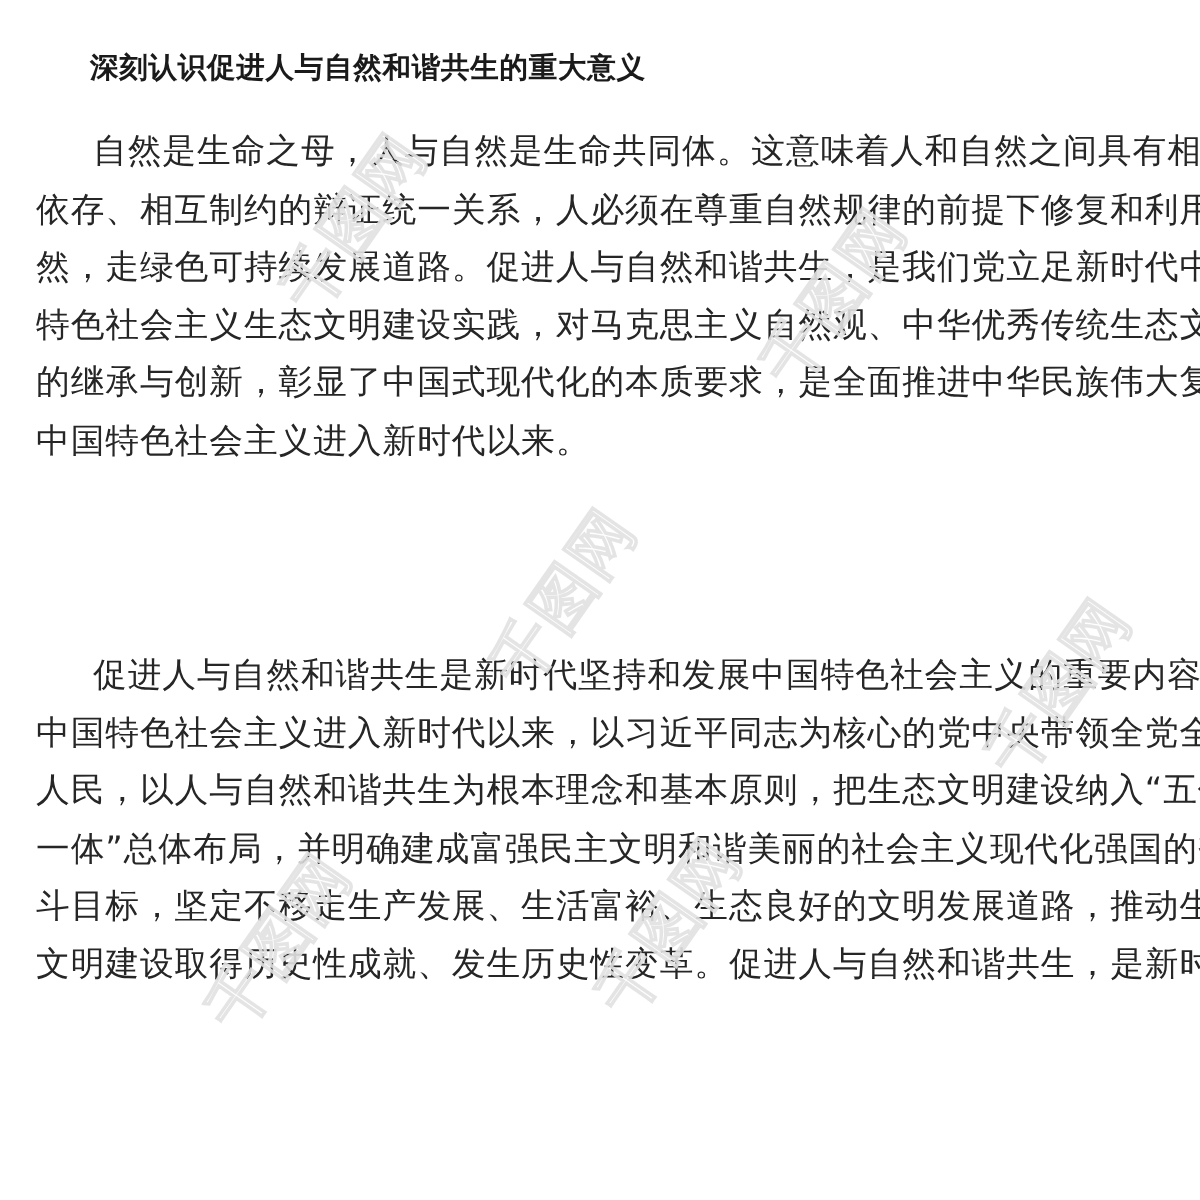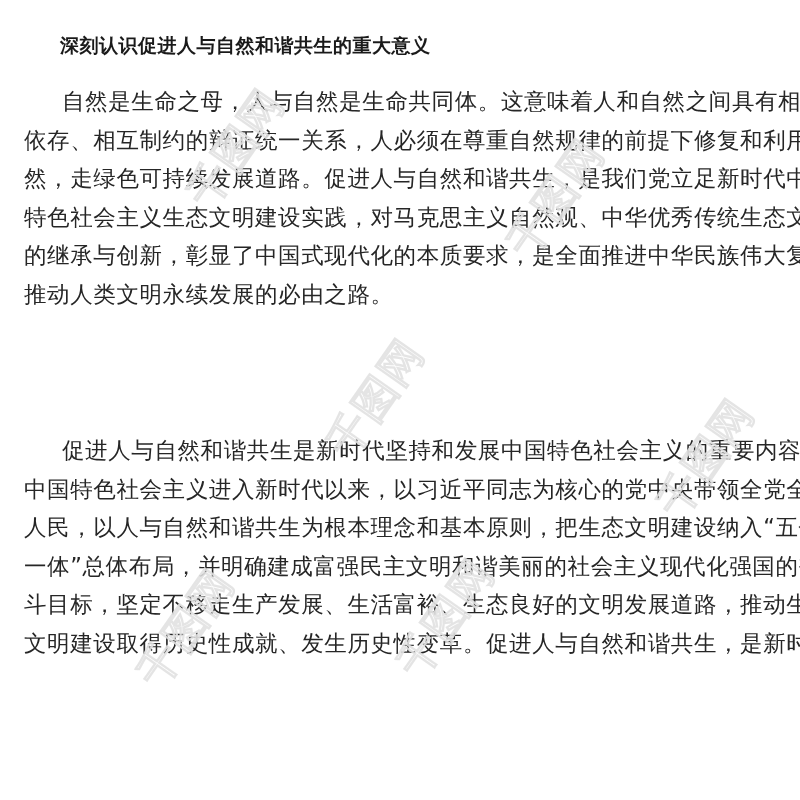--- a/index.html
+++ b/index.html
@@ -74,21 +74,21 @@
 <div class="page">
 
   <div class="title">深刻认识促进人与自然和谐共生的重大意义</div>
 
   <div class="body-text" id="para1">
     <span class="line indent">自然是生命之母，人与自然是生命共同体。这意味着人和自然之间具有相互</span>
     <span class="line">依存、相互制约的辩证统一关系，人必须在尊重自然规律的前提下修复和利用自</span>
     <span class="line">然，走绿色可持续发展道路。促进人与自然和谐共生，是我们党立足新时代中国</span>
     <span class="line">特色社会主义生态文明建设实践，对马克思主义自然观、中华优秀传统生态文化</span>
     <span class="line">的继承与创新，彰显了中国式现代化的本质要求，是全面推进中华民族伟大复兴、</span>
-    <span class="line">推动人类文明永续发展的必由之路。</span>
+    <span class="line">中国特色社会主义进入新时代以来。</span>
   </div>
 
   <div class="body-text" id="para2">
     <span class="line indent">促进人与自然和谐共生是新时代坚持和发展中国特色社会主义的重要内容。</span>
     <span class="line">中国特色社会主义进入新时代以来，以习近平同志为核心的党中央带领全党全国</span>
     <span class="line">人民，以人与自然和谐共生为根本理念和基本原则，把生态文明建设纳入“五位</span>
     <span class="line">一体”总体布局，并明确建成富强民主文明和谐美丽的社会主义现代化强国的奋</span>
     <span class="line">斗目标，坚定不移走生产发展、生活富裕、生态良好的文明发展道路，推动生态</span>
     <span class="line">文明建设取得历史性成就、发生历史性变革。促进人与自然和谐共生，是新时代</span>
   </div>

